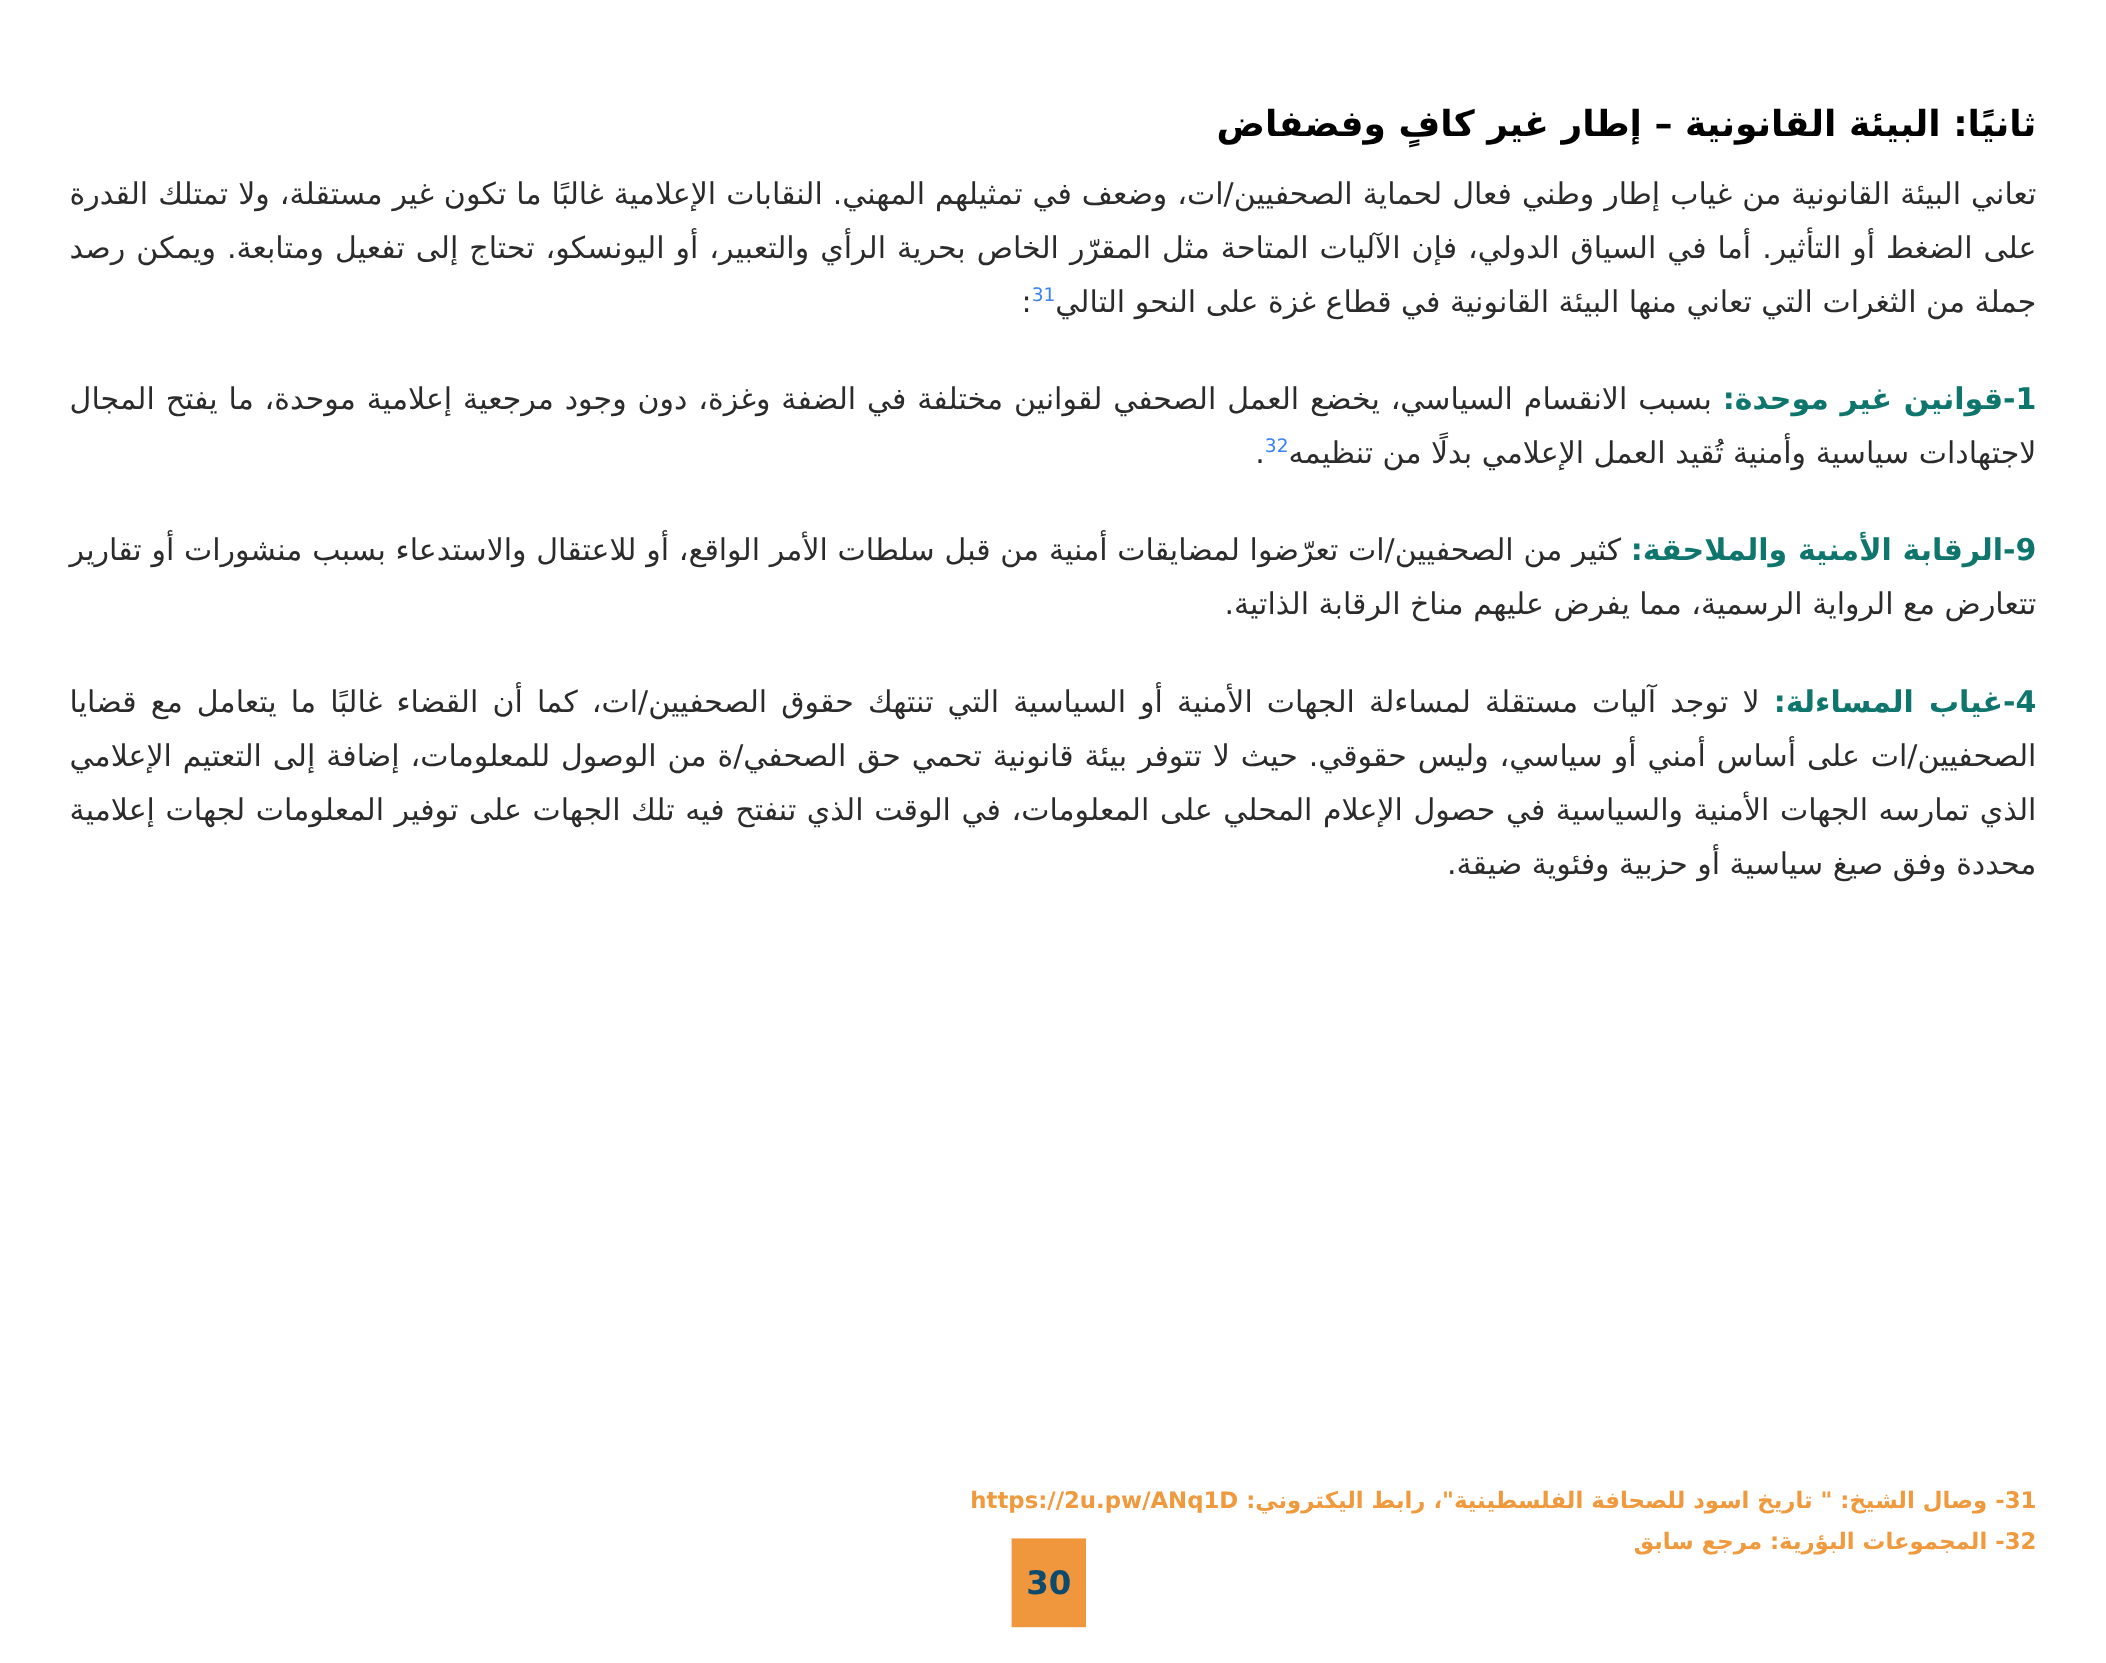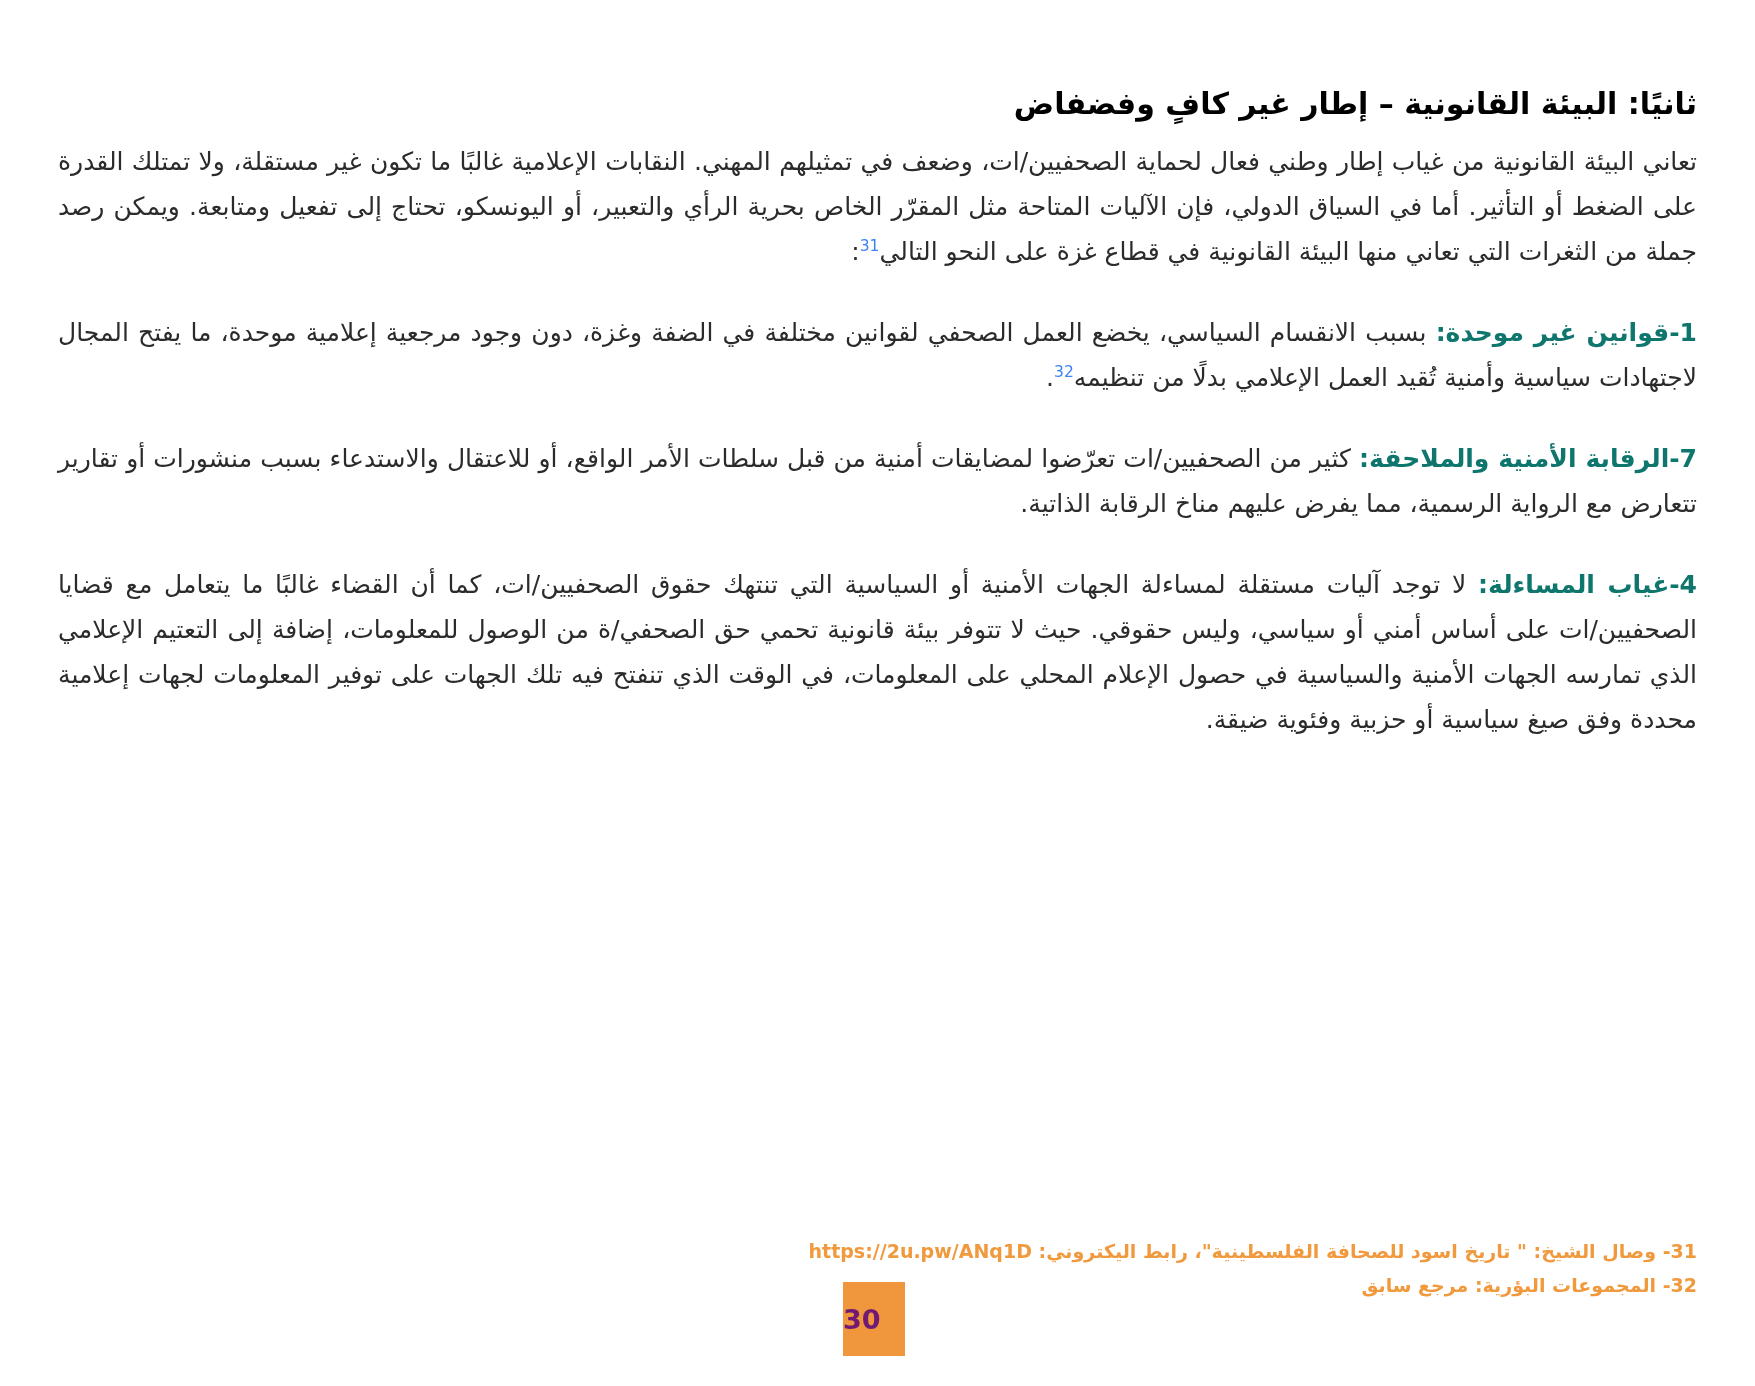--- a/index.html
+++ b/index.html
@@ -58,42 +58,42 @@
     direction: ltr;
     unicode-bidi: isolate;
   }
   .page-badge {
     position: absolute;
     left: 843px;
     bottom: 30px;
     width: 62px;
     height: 74px;
     background: #F0963C;
-    color: #701a75;
+    color: #0c4a6e;
     display: flex;
     align-items: center;
-    justify-content: flex-end;
+    justify-content: center;
     font-size: 27px;
     font-weight: bold;
   }
 </style>
 </head>
 <body>
 
 <div class="page">
   <div class="content">
 
     <h1 class="heading">ثانيًا: البيئة القانونية – إطار غير كافٍ وفضفاض</h1>
 
     <p class="body-par"><span>تعاني البيئة القانونية من غياب إطار وطني فعال لحماية الصحفيين/ات، وضعف في تمثيلهم المهني. النقابات الإعلامية غالبًا ما تكون غير مستقلة، ولا تمتلك القدرة على الضغط أو التأثير. أما في السياق الدولي، فإن الآليات المتاحة مثل المقرّر الخاص بحرية الرأي والتعبير، أو اليونسكو، تحتاج إلى تفعيل ومتابعة. ويمكن رصد جملة من الثغرات التي تعاني منها البيئة القانونية في قطاع غزة على النحو التالي</span><sup class="fn-ref">31</sup><span>:</span></p>
 
     <p class="body-par"><b>1-قوانين غير موحدة:</b><span> بسبب الانقسام السياسي، يخضع العمل الصحفي لقوانين مختلفة في الضفة وغزة، دون وجود مرجعية إعلامية موحدة، ما يفتح المجال لاجتهادات سياسية وأمنية تُقيد العمل الإعلامي بدلًا من تنظيمه</span><sup class="fn-ref">32</sup><span>.</span></p>
 
 
-    <p class="body-par"><b>7-الرقابة الأمنية والملاحقة:</b><span> كثير من الصحفيين/ات تعرّضوا لمضايقات أمنية من قبل سلطات الأمر الواقع، أو للاعتقال والاستدعاء بسبب منشورات أو تقارير تتعارض مع الرواية الرسمية، مما يفرض عليهم مناخ الرقابة الذاتية.</span></p>
+    <p class="body-par"><b>9-الرقابة الأمنية والملاحقة:</b><span> كثير من الصحفيين/ات تعرّضوا لمضايقات أمنية من قبل سلطات الأمر الواقع، أو للاعتقال والاستدعاء بسبب منشورات أو تقارير تتعارض مع الرواية الرسمية، مما يفرض عليهم مناخ الرقابة الذاتية.</span></p>
 
     <p class="body-par"><b>4-غياب المساءلة:</b><span> لا توجد آليات مستقلة لمساءلة الجهات الأمنية أو السياسية التي تنتهك حقوق الصحفيين/ات، كما أن القضاء غالبًا ما يتعامل مع قضايا الصحفيين/ات على أساس أمني أو سياسي، وليس حقوقي. حيث لا تتوفر بيئة قانونية تحمي حق الصحفي/ة من الوصول للمعلومات، إضافة إلى التعتيم الإعلامي الذي تمارسه الجهات الأمنية والسياسية في حصول الإعلام المحلي على المعلومات، في الوقت الذي تنفتح فيه تلك الجهات على توفير المعلومات لجهات إعلامية محددة وفق صيغ سياسية أو حزبية وفئوية ضيقة.</span></p>
 
   </div>
 
   <div class="footnotes">
     <div><span>31-</span> <span>وصال الشيخ: " تاريخ اسود للصحافة الفلسطينية"، رابط اليكتروني:</span> <span class="footnote-url">https://2u.pw/ANq1D</span></div>
     <div><span>32-</span> <span>المجموعات البؤرية: مرجع سابق</span></div>
   </div>
 

